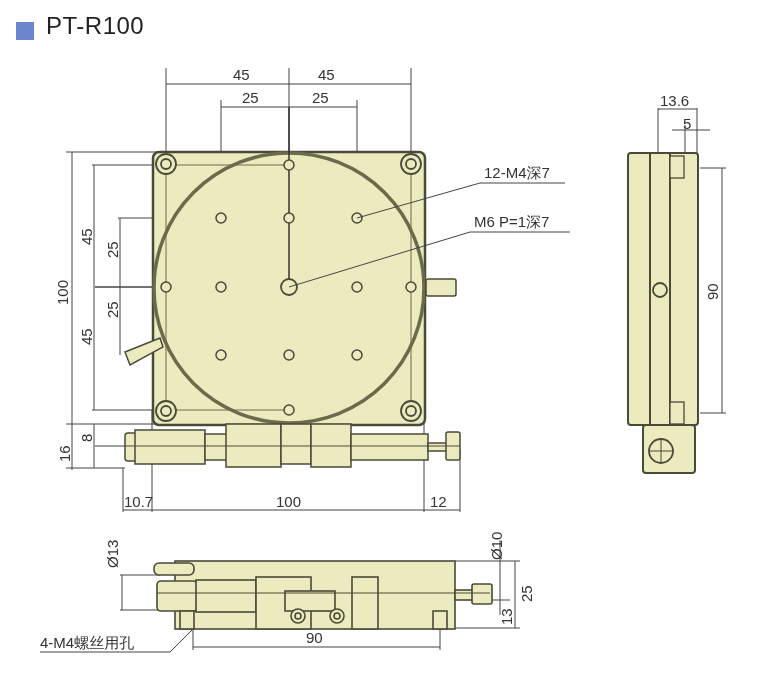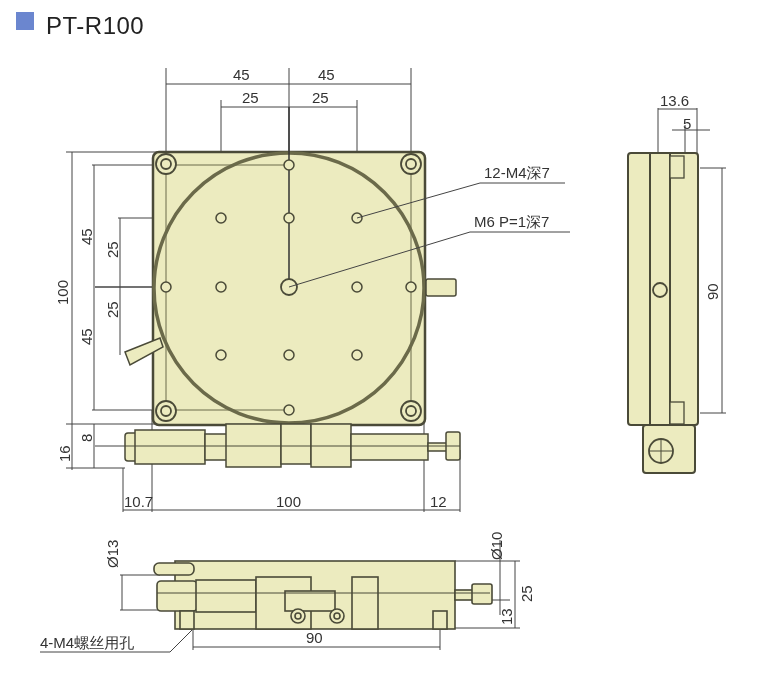--- a/index.html
+++ b/index.html
@@ -1,17 +1,17 @@
 <!DOCTYPE html>
 <html><head>
 <meta charset="utf-8">
 <style>
   html, body { margin: 0; padding: 0; background: #ffffff; }
   body { width: 769px; height: 677px; position: relative; overflow: hidden; font-family: "Liberation Sans", sans-serif; }
-  .title-wrap { position: absolute; left: 16px; top: 12px; display: flex; align-items: flex-start; }
+  .title-wrap { position: absolute; left: 16px; top: 12px; display: flex; align-items: flex-end; }
   .title-square { width: 18px; height: 18px; background: #6b86cf; margin-right: 12px; }
   .title-text { font-size: 24px; color: #222; letter-spacing: 0.5px; }
   svg.drawing { position: absolute; left: 0; top: 0; }
   .dim { font-family: "Liberation Sans", sans-serif; font-size: 15px; fill: #333; }
   .note { font-family: "Liberation Sans", sans-serif; font-size: 15px; fill: #333; }
 </style>
 </head>
 <body>
 
 <div class="title-wrap">

